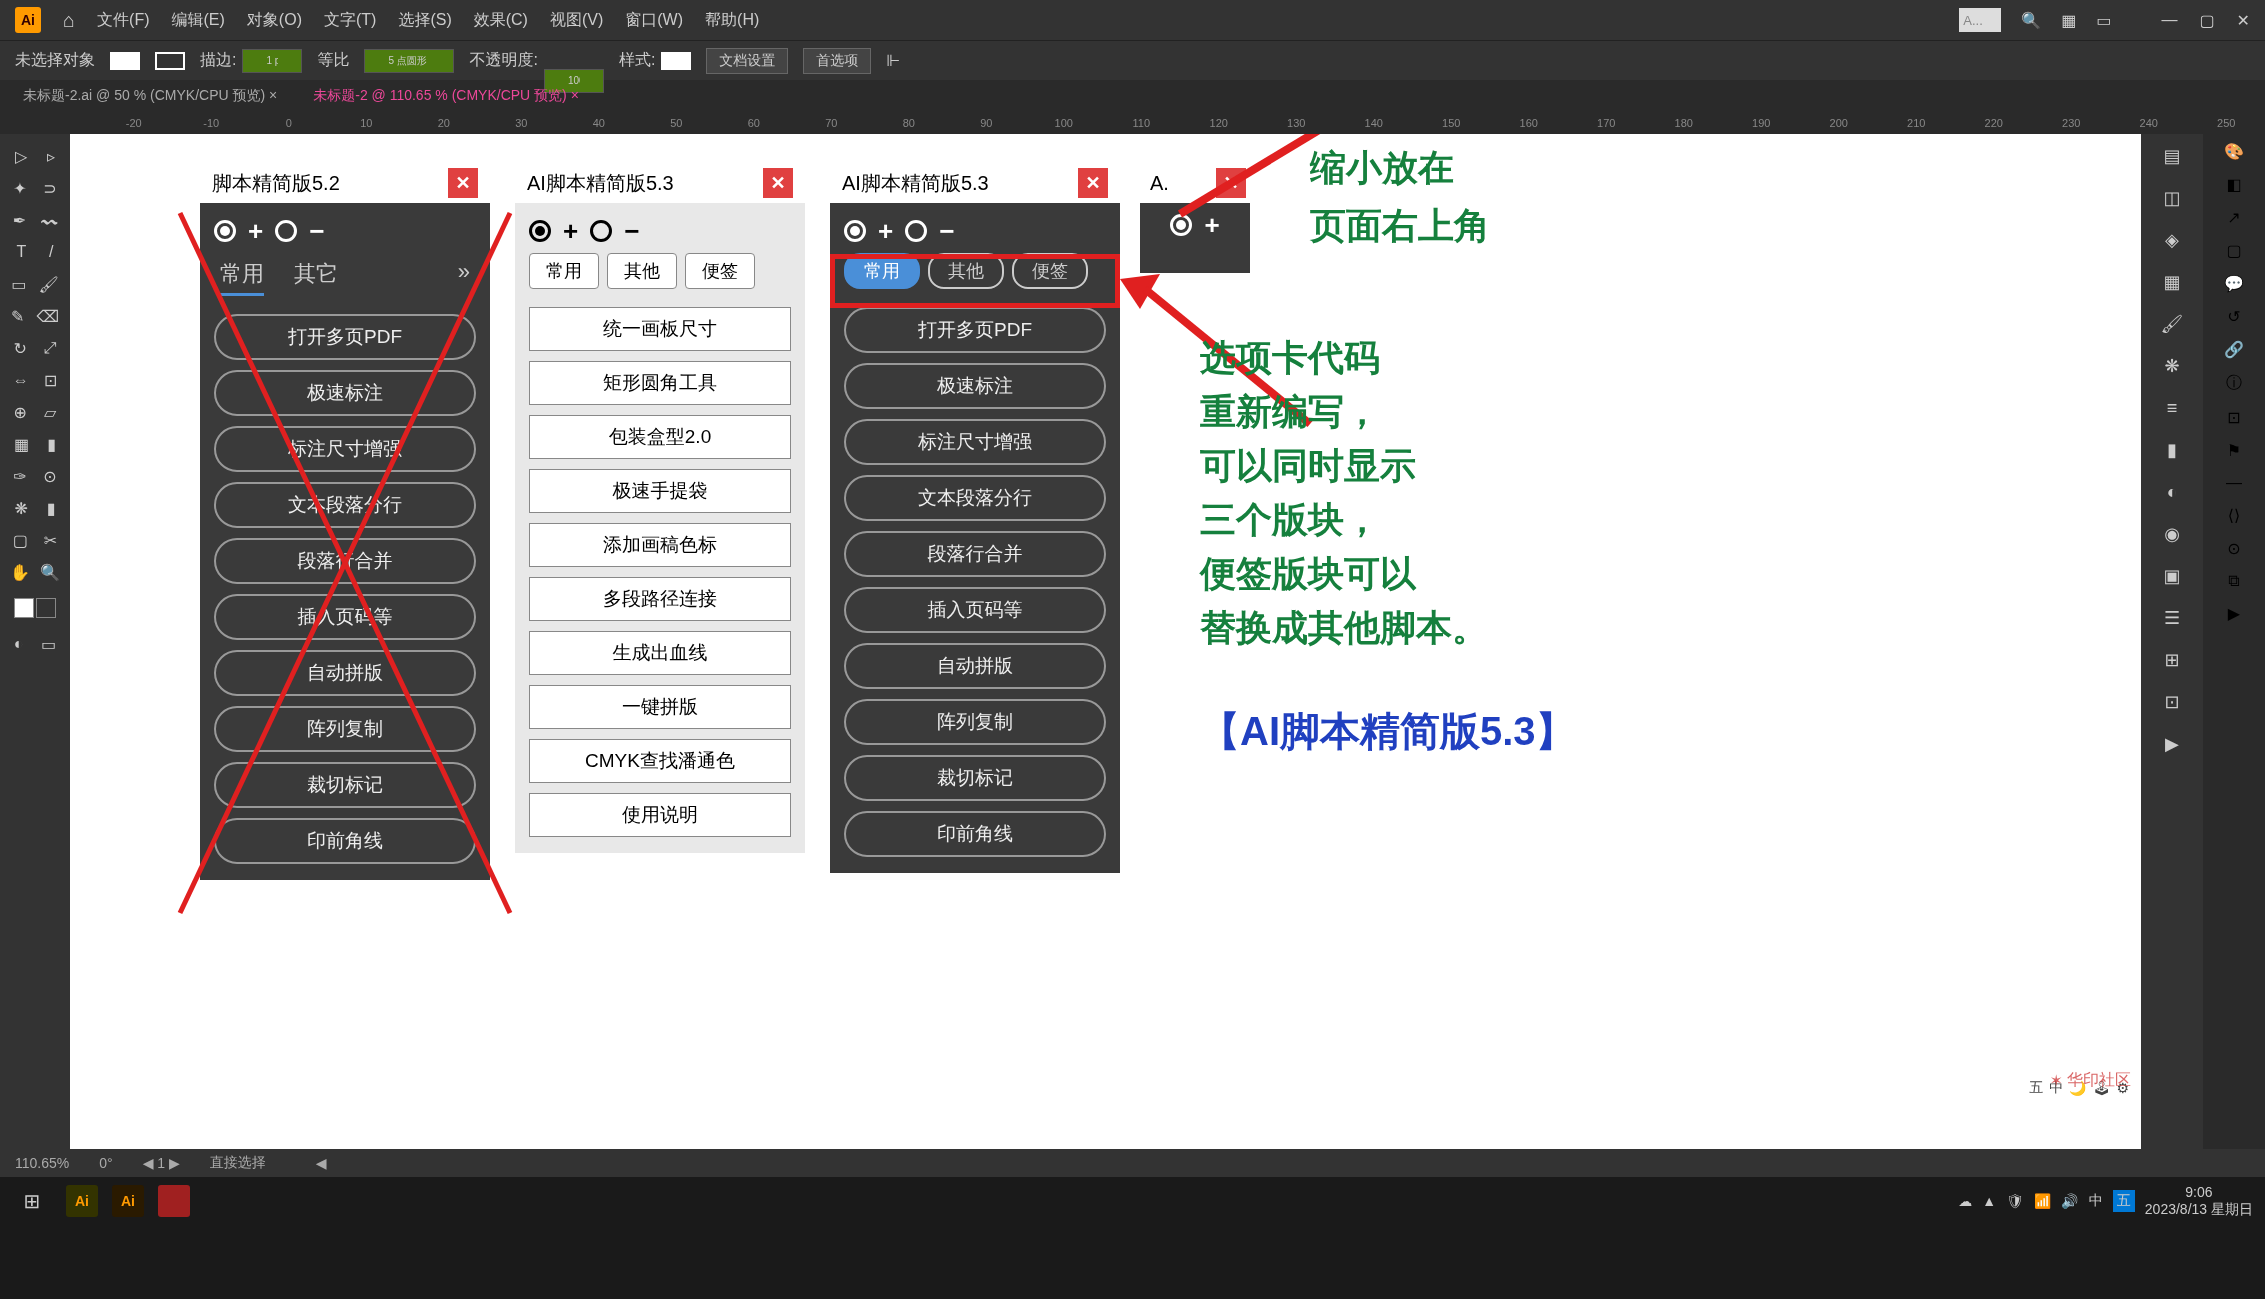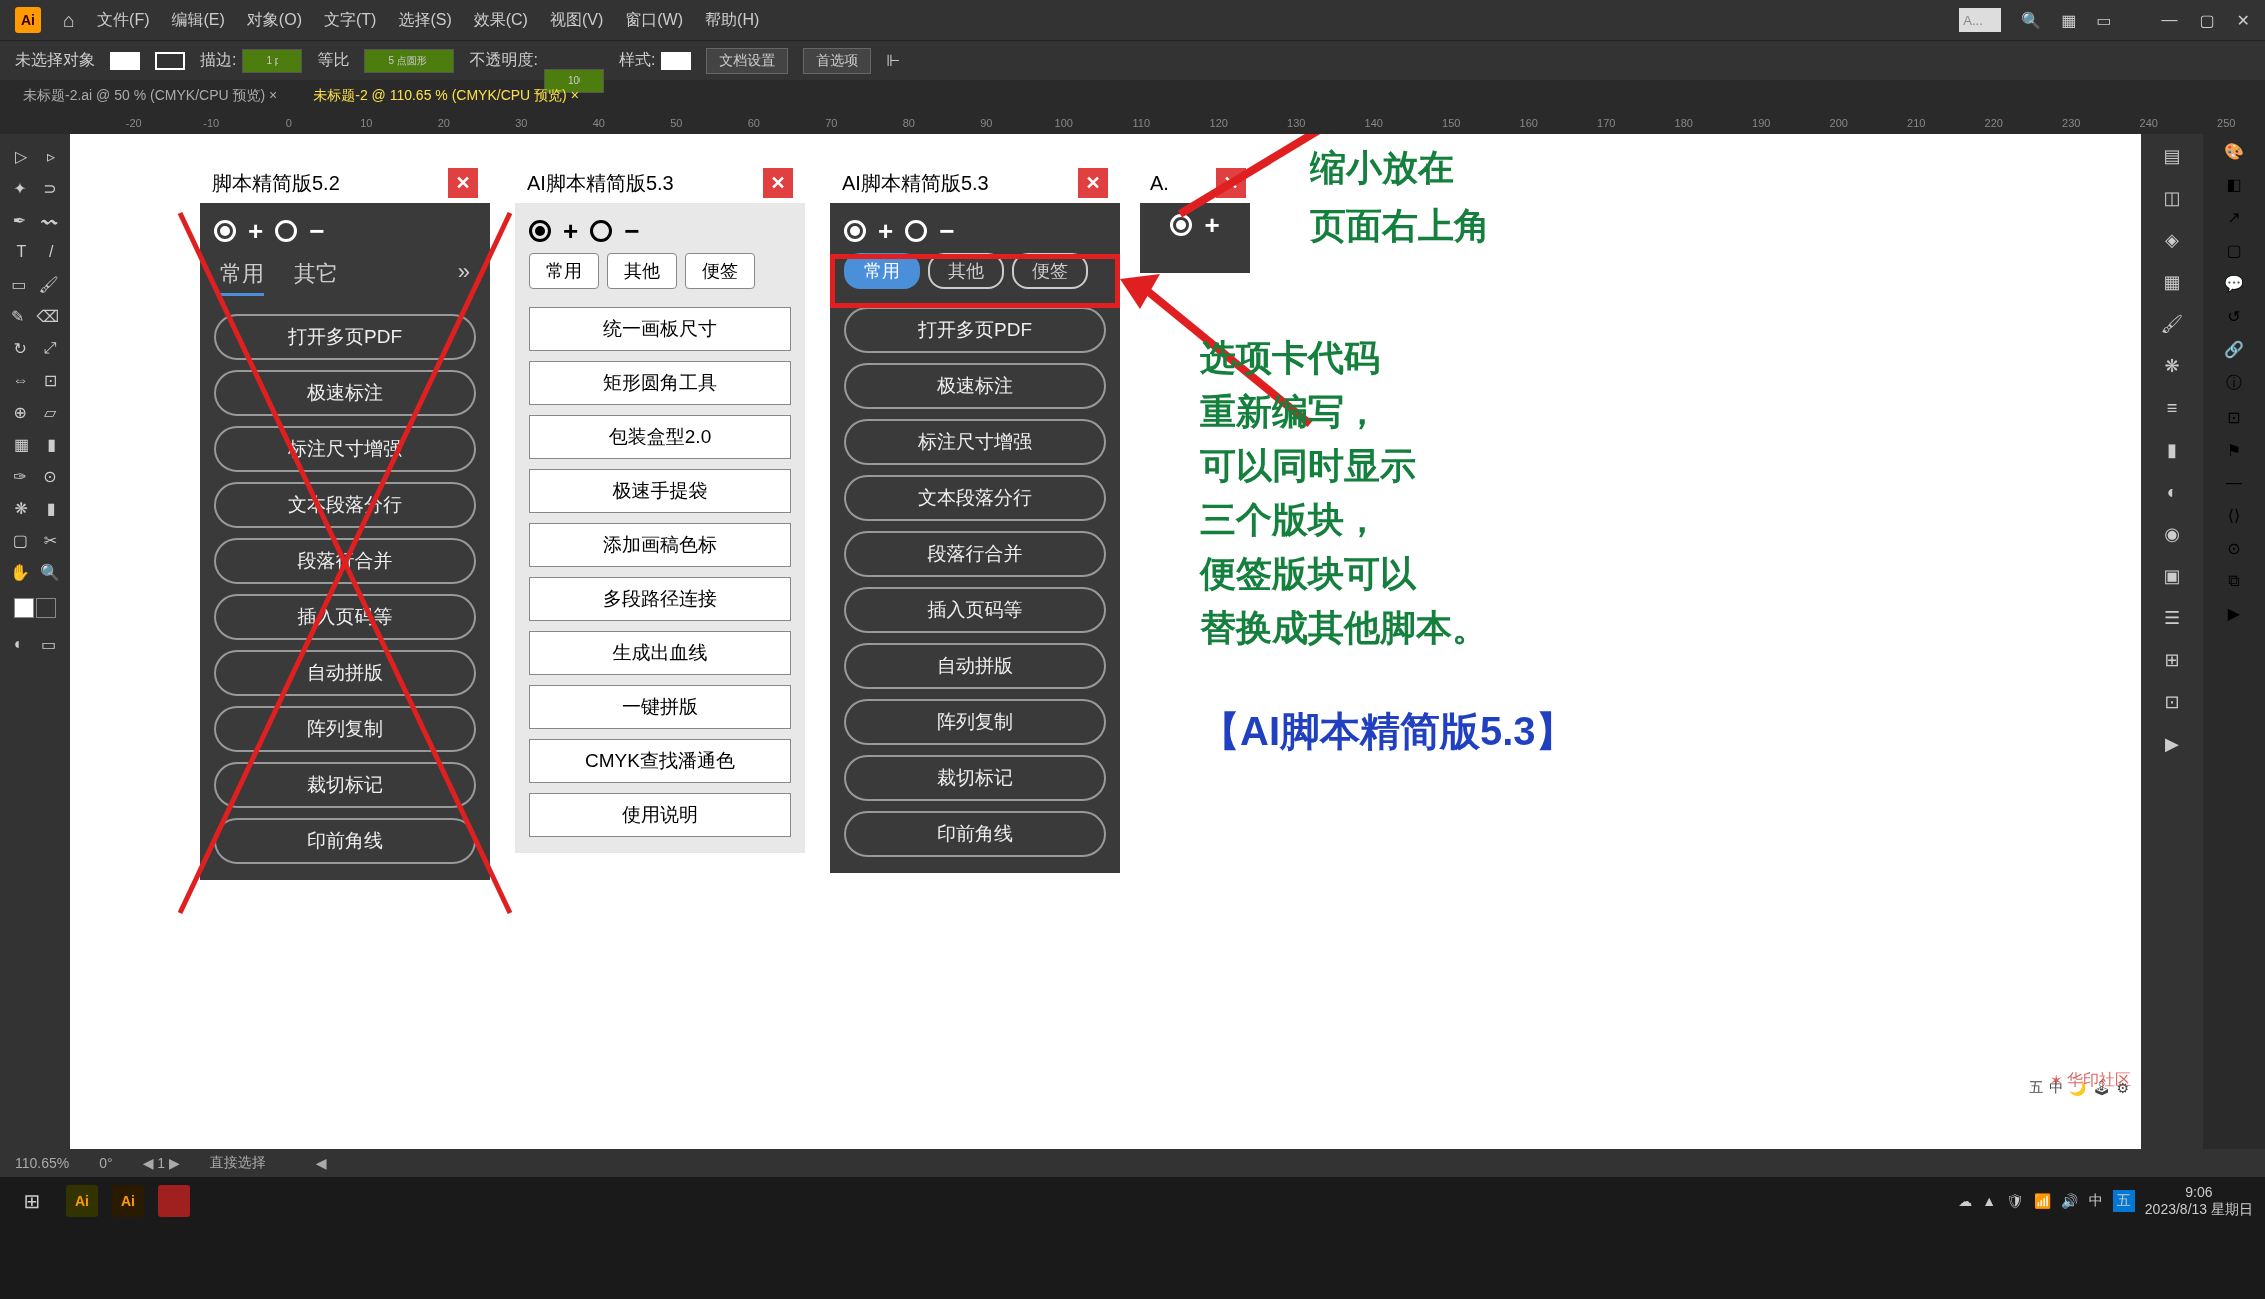--- a/index.html
+++ b/index.html
@@ -16,21 +16,21 @@
 
 .ctrlbar { height: 40px; background: #333; display: flex; align-items: center; padding: 0 15px; color: #ccc; font-size: 16px; gap: 15px; border-top: 1px solid #222; }
 .ctrlbar .field { display: flex; align-items: center; gap: 6px; }
 .ctrlbar input[type=text] { background: #4d7c0f; border: 1px solid #555; color: #ccc; height: 24px; padding: 0 23px; font-size: 10px; }
 .ctrlbar .sw { width: 30px; height: 18px; background: #fff; }
 .ctrlbar .btn { background: #444; border: 1px solid #666; padding: 3px 12px; font-size: 14px; }
 
 
 .doctabs { height: 32px; background: #2a2a2a; display: flex; align-items: center; padding: 0 15px; color: #aaa; font-size: 14px; gap: 20px; }
 .doctabs .tab { padding: 0 8px; }
-.doctabs .tab.active { color: #fde047; }
+.doctabs .tab.active { color: #ec4899; }
 
 
 .ruler-h { height: 22px; background: #2a2a2a; color: #888; font-size: 11px; display: flex; align-items: center; padding-left: 95px; white-space: nowrap; overflow: hidden; letter-spacing: 0; }
 .ruler-h span { display: inline-block; width: 102px; text-align: center; }
 
 
 .workspace { display: flex; height: 1015px; }
 .toolbar-left { width: 70px; background: #333; display: flex; flex-direction: column; align-items: center; padding-top: 8px; gap: 4px; }
 .toolbar-left .tool { width: 28px; height: 28px; color: #ccc; font-size: 16px; display: flex; align-items: center; justify-content: center; cursor: pointer; }
 .toolbar-left .tool.wide { width: 60px; justify-content: space-around; }

